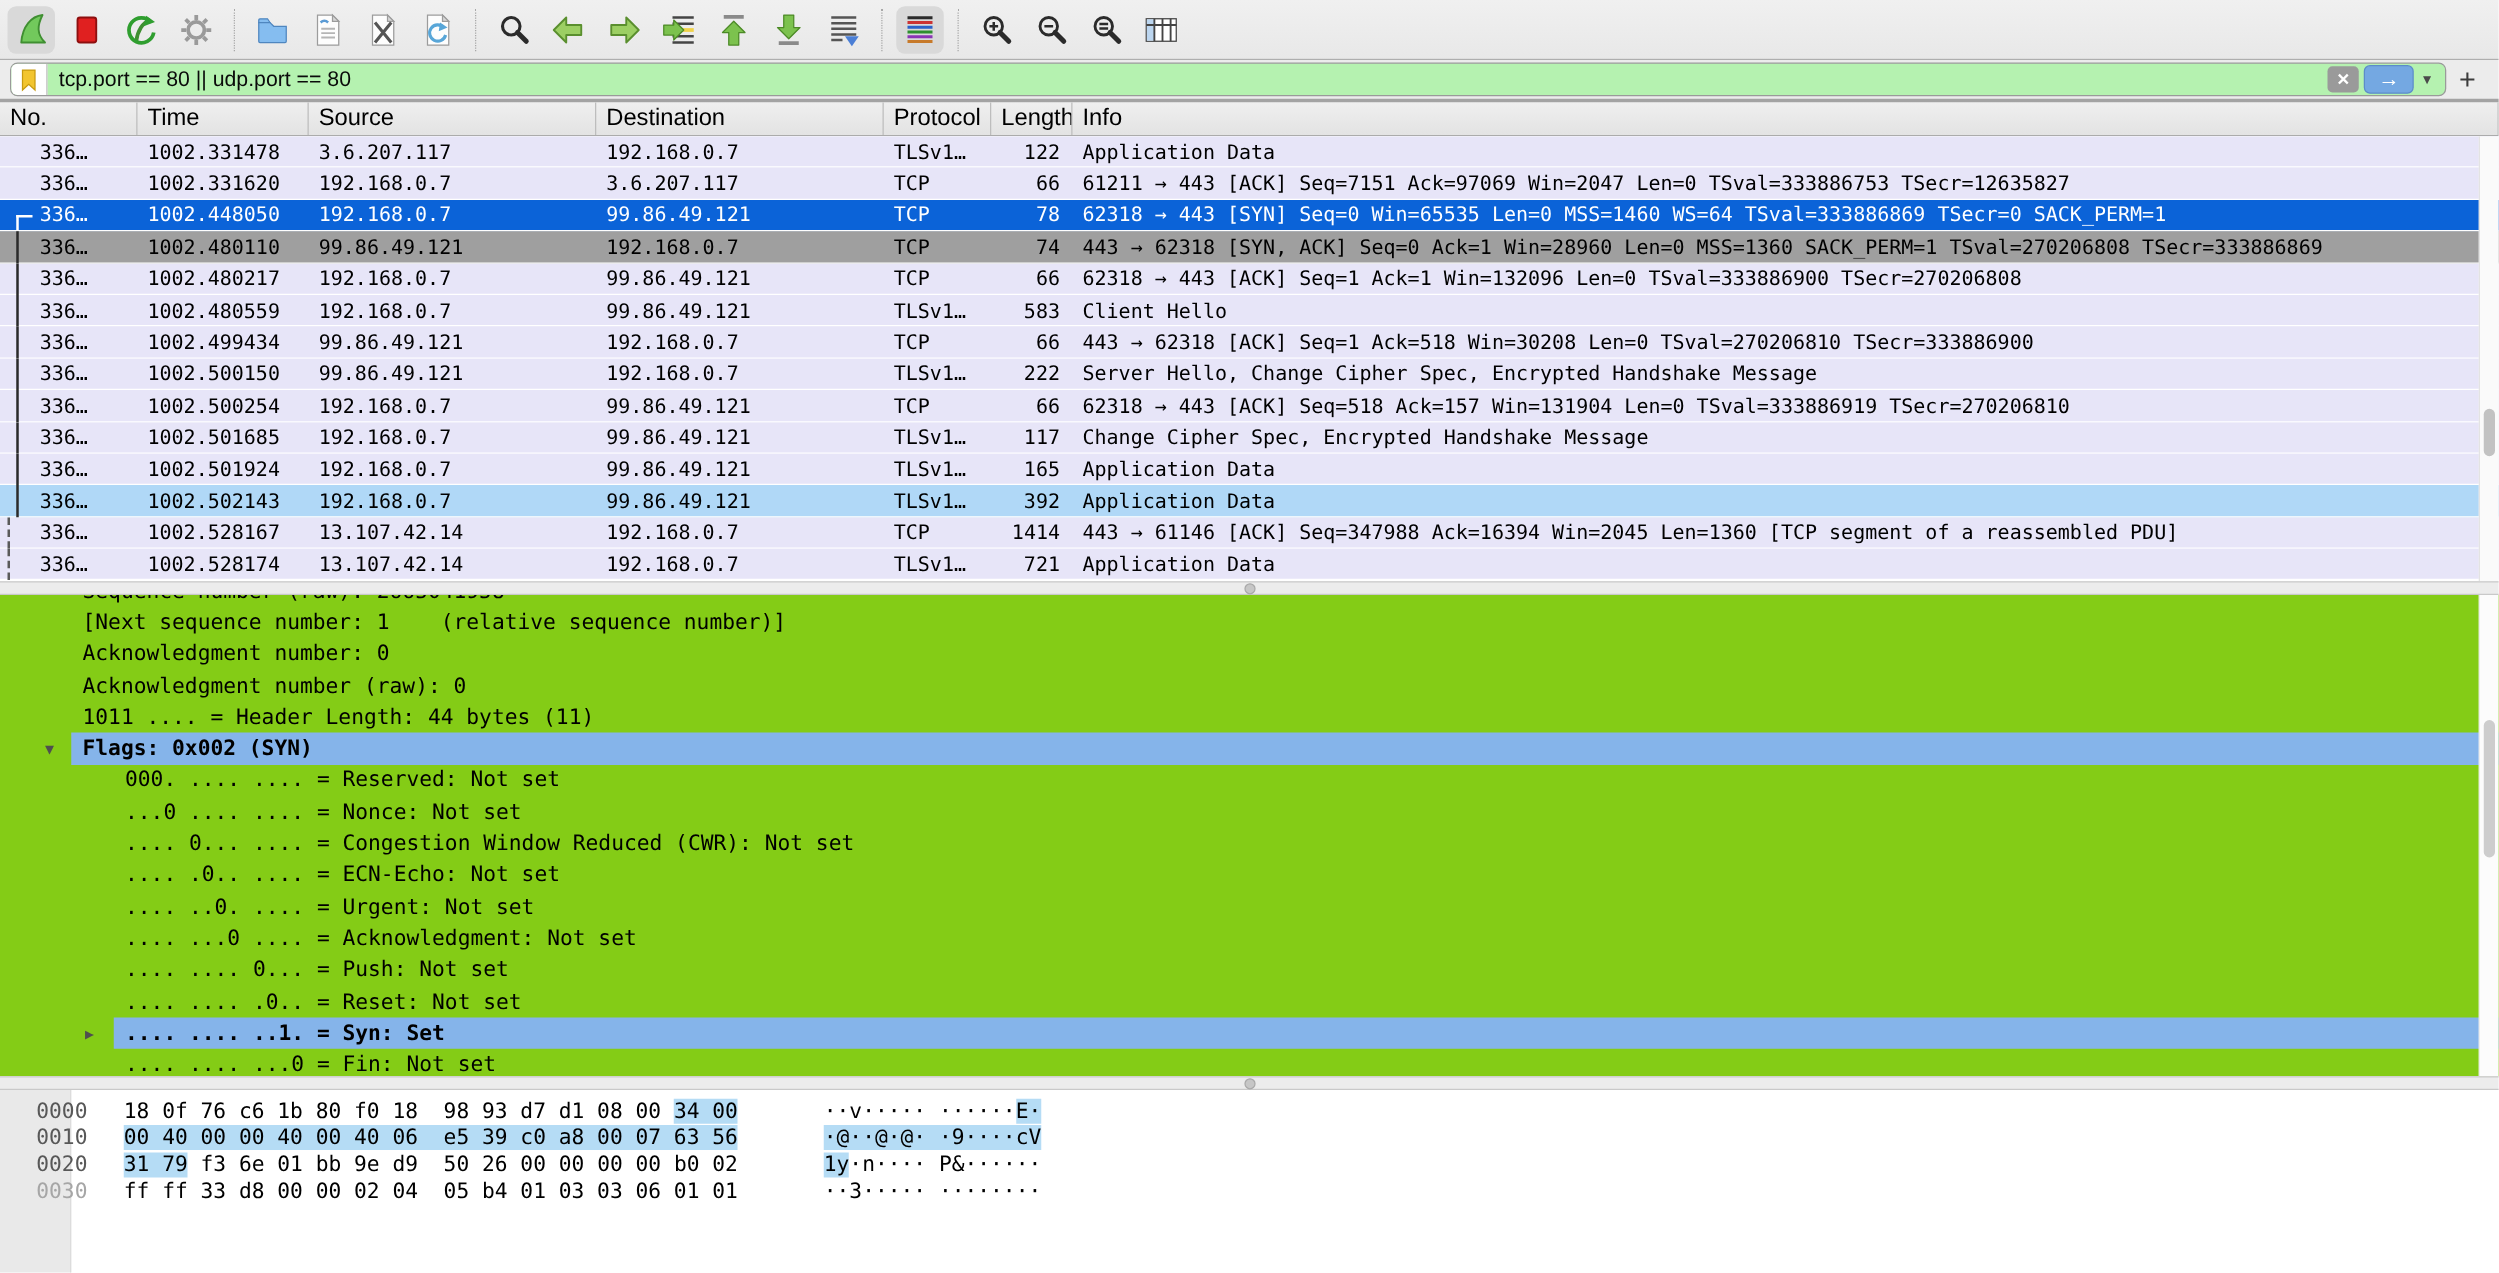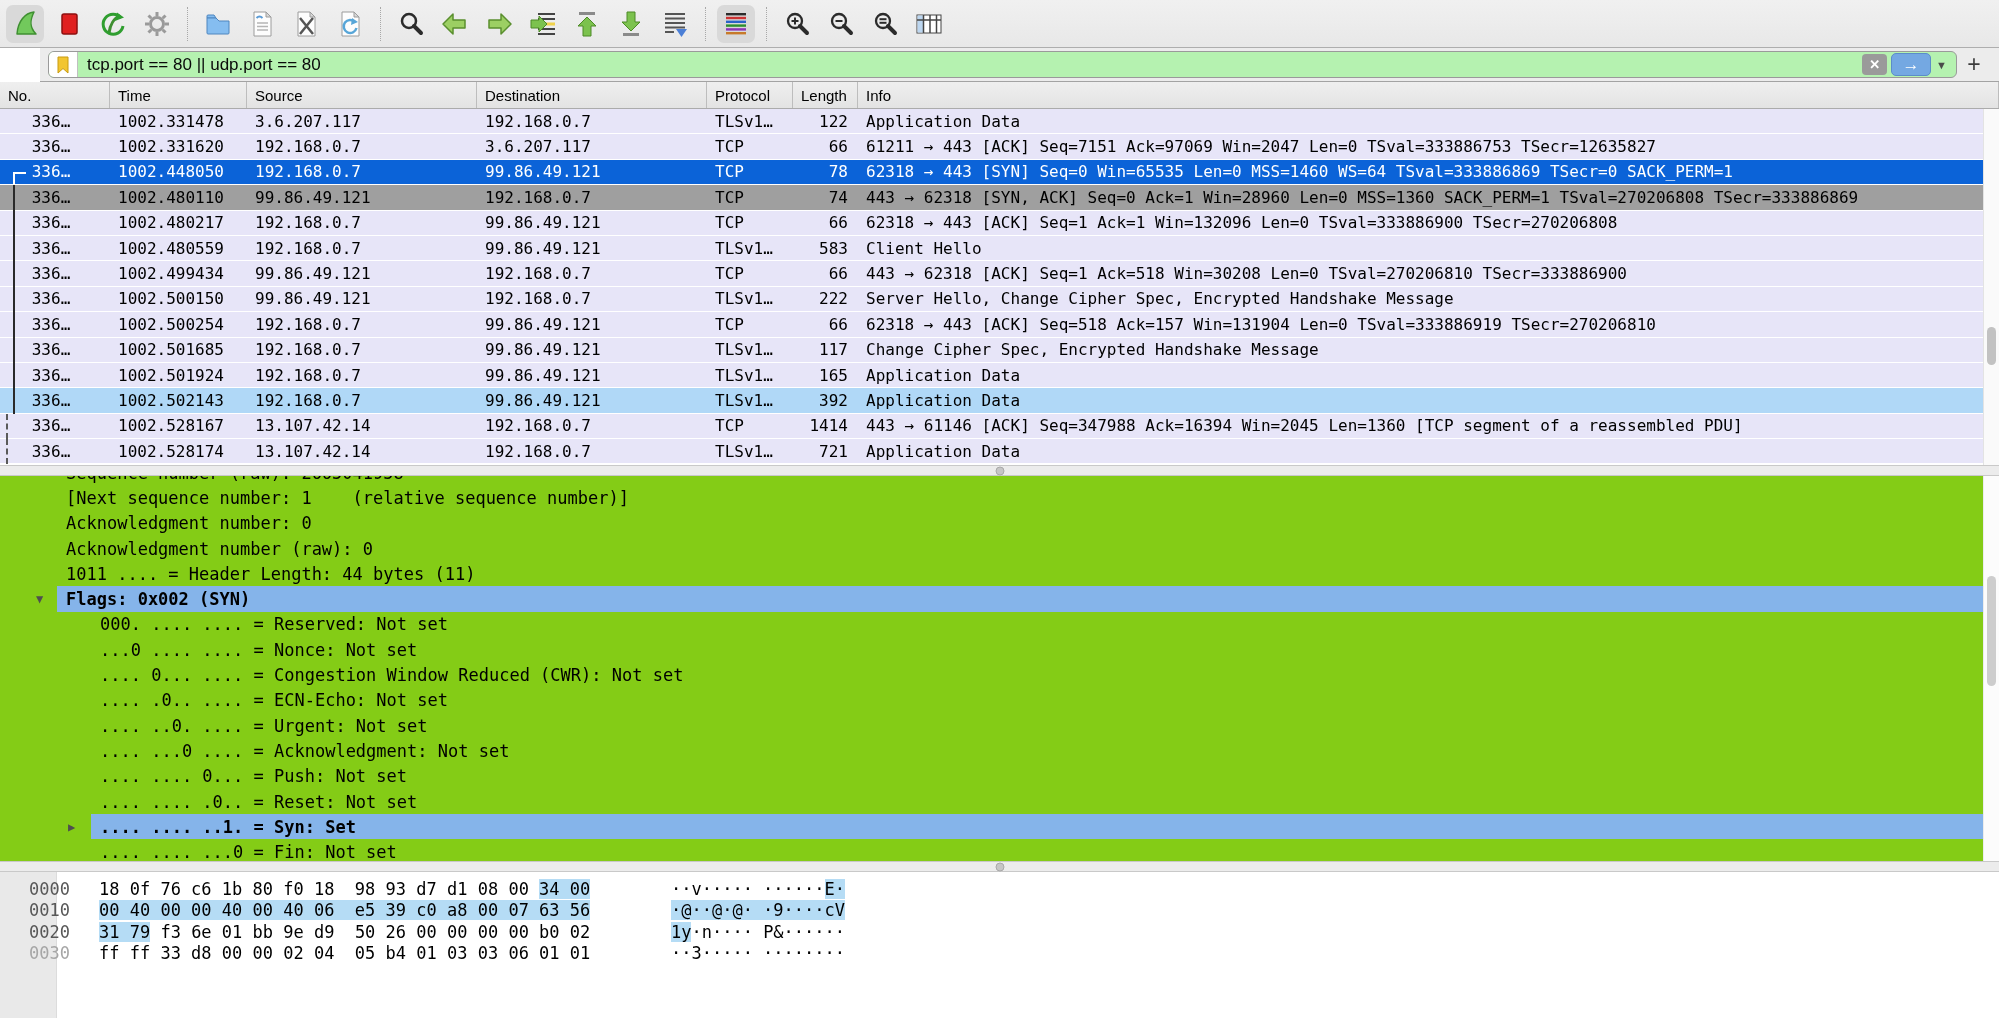--- a/index.html
+++ b/index.html
@@ -6,31 +6,31 @@
   html,body { width:1999px; height:1018px; overflow:hidden; background:#fff; }
   .window { width:1999px; height:1018px; font-family:"Liberation Sans",sans-serif; background:#fff; display:flex; flex-direction:column; }
 
   
   .toolbar { height:48px; background:linear-gradient(#f0f0f0,#e8e8e8); border-bottom:1px solid #aeaeae; display:flex; align-items:center; padding:0 6px; gap:6px; flex:none; }
   .tbtn { width:38px; height:38px; display:flex; align-items:center; justify-content:center; border-radius:7px; flex:none; }
   .tbtn.pressed { background:#d9d9d9; }
   .tdiv { width:0; border-left:1px dotted #a8a8a8; height:34px; margin:0 5px; flex:none; }
 
   
-  .filterbar { height:34px; background:#ececec; border-bottom:1px solid #a3a3a3; display:flex; align-items:center; padding:0 8px; flex:none;margin-left:40px; }
+  .filterbar { height:34px; background:#ececec; border-bottom:3px solid #a3a3a3; display:flex; align-items:center; padding:0 8px; flex:none; }
   .filter-field { flex:1; height:27px; background:#b5f2b0; border:1px solid #9a9a9a; border-radius:6px; display:flex; align-items:center; overflow:hidden; }
   .bookmark-box { width:29px; height:100%; background:#fff; border-right:1px solid #c0c0c0; display:flex; align-items:center; justify-content:center; flex:none; }
   .filter-text { flex:1; padding-left:9px; font-size:17px; color:#0a0a0a; white-space:nowrap; overflow:hidden; }
   .fbtn-x { width:25px; height:21px; background:#9a9a9a; border-radius:4px; color:#fff; display:flex; align-items:center; justify-content:center; font-size:13px; font-weight:bold; margin-right:4px; flex:none; }
   .fbtn-go { width:40px; height:23px; background:#74a8e2; border:1px solid #5c8cc9; border-radius:5px; color:#fff; display:flex; align-items:center; justify-content:center; font-size:17px; margin-right:5px; flex:none; }
   .fbtn-dd { color:#4a4a4a; font-size:11px; margin-right:9px; flex:none; }
   .filter-plus { width:34px; text-align:center; font-size:23px; color:#3c3c3c; flex:none; }
 
   
-  .list-header { height:27px; background:linear-gradient(#efefef,#e3e3e3); border-bottom:1px solid #ababab; display:flex; font-size:15px; color:#000; flex:none; }
+  .list-header { height:27px; background:linear-gradient(#efefef,#e3e3e3); border-bottom:1px solid #ababab; display:flex; font-size:19px; color:#000; flex:none; }
   .hcell { border-right:1px solid #bdbdbd; padding-left:8px; display:flex; align-items:center; overflow:hidden; white-space:nowrap; flex:none; }
   .col-no { width:110px; } .col-time { width:137px; } .col-source { width:230px; }
   .col-dest { width:230px; } .col-proto { width:86px; } .col-len { width:65px; }
   .col-info { flex:1 1 auto; min-width:0; }
 
   .list-body { height:356px; position:relative; background:#fff; font-family:"DejaVu Sans Mono",monospace; font-size:16px; overflow:hidden; flex:none; }
   .prow { height:25.4px; border-bottom:1px solid #fff; background:#e7e5f8; display:flex; align-items:center; white-space:nowrap; position:relative; color:#000; padding-right:16px; }
   .prow.sel  { background:#0b63d8; color:#fff; }
   .prow.gray { background:#9f9f9f; }
   .prow.hov  { background:#b0d8f7; }
@@ -68,21 +68,21 @@
   .tw1 { left:36px; } .tw2 { left:68px; }
   .details .vscroll { border-left:1px solid #ececec; background:#fcfcfc; }
 
   
   .bytes { height:156px; background:#fff; font-family:"DejaVu Sans Mono",monospace; font-size:17px; position:relative; padding-top:6px; flex:none;padding-left:20px; }
   .gutter { position:absolute; left:0; top:0; bottom:0; width:57px; background:#e9e9e9; border-right:1px solid #dcdcdc; }
   .brow { height:21.5px; display:flex; align-items:center; white-space:pre; position:relative; }
   .boffset { width:57px; padding-left:9px; color:#585858; position:relative; flex:none; }
   .boffset.dim { color:#a6a6a6; }
   .bhex { width:560px; margin-left:22px; flex:none; }
-  .bascii { flex:none;margin-left:12px; }
+  .bascii { flex:none; }
   .hl { background:#b5dcf5; }
 </style>
 </head>
 <body>
 
 <div class="window">
 
   <div class="toolbar">
     <div class="tbtn pressed">
       <svg width="30" height="30" viewBox="0 0 30 30">

